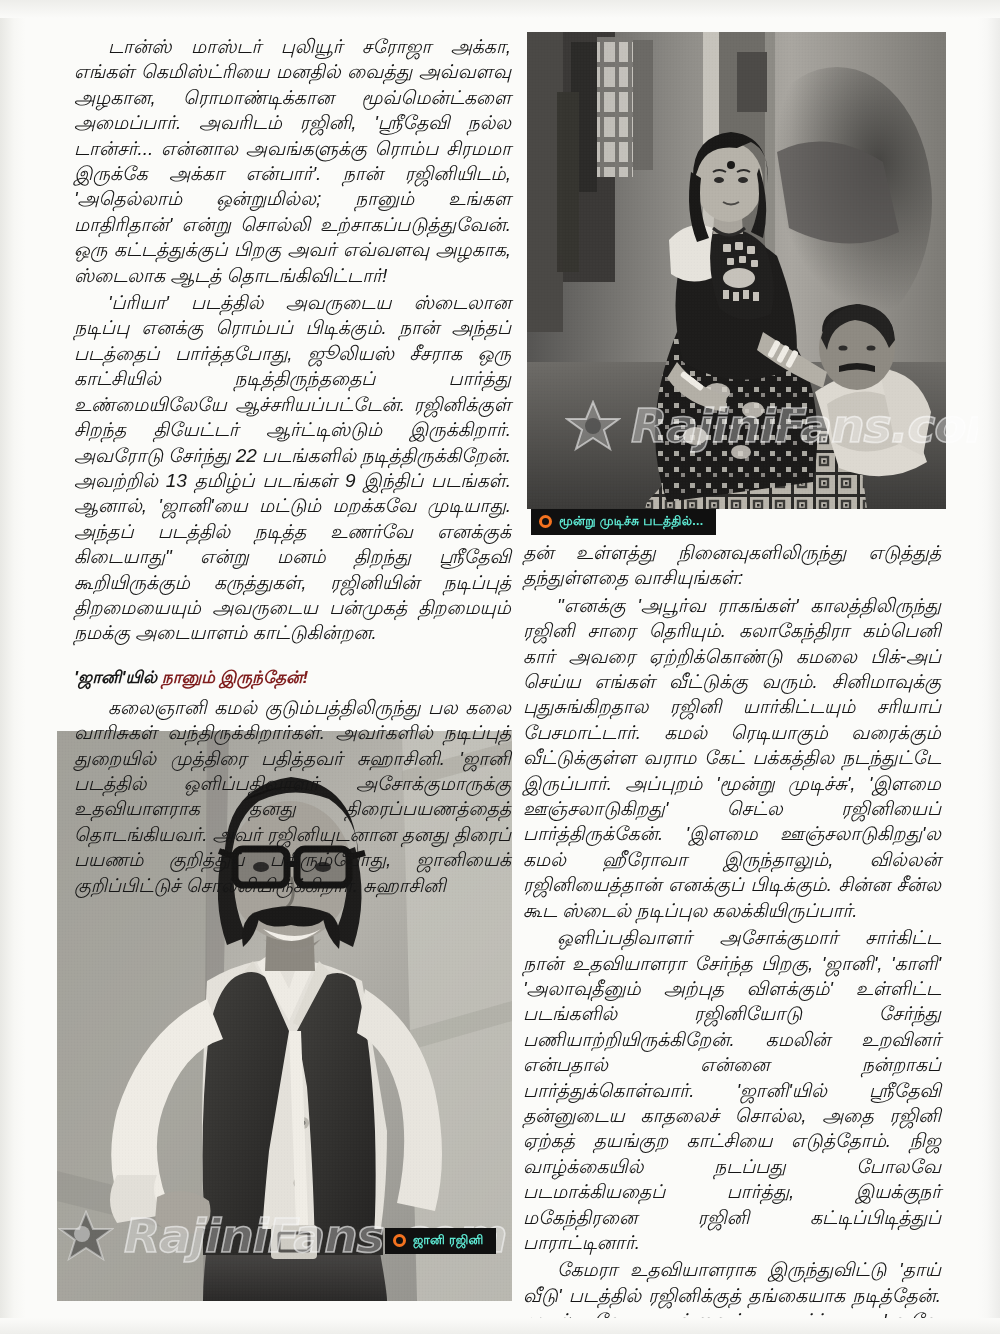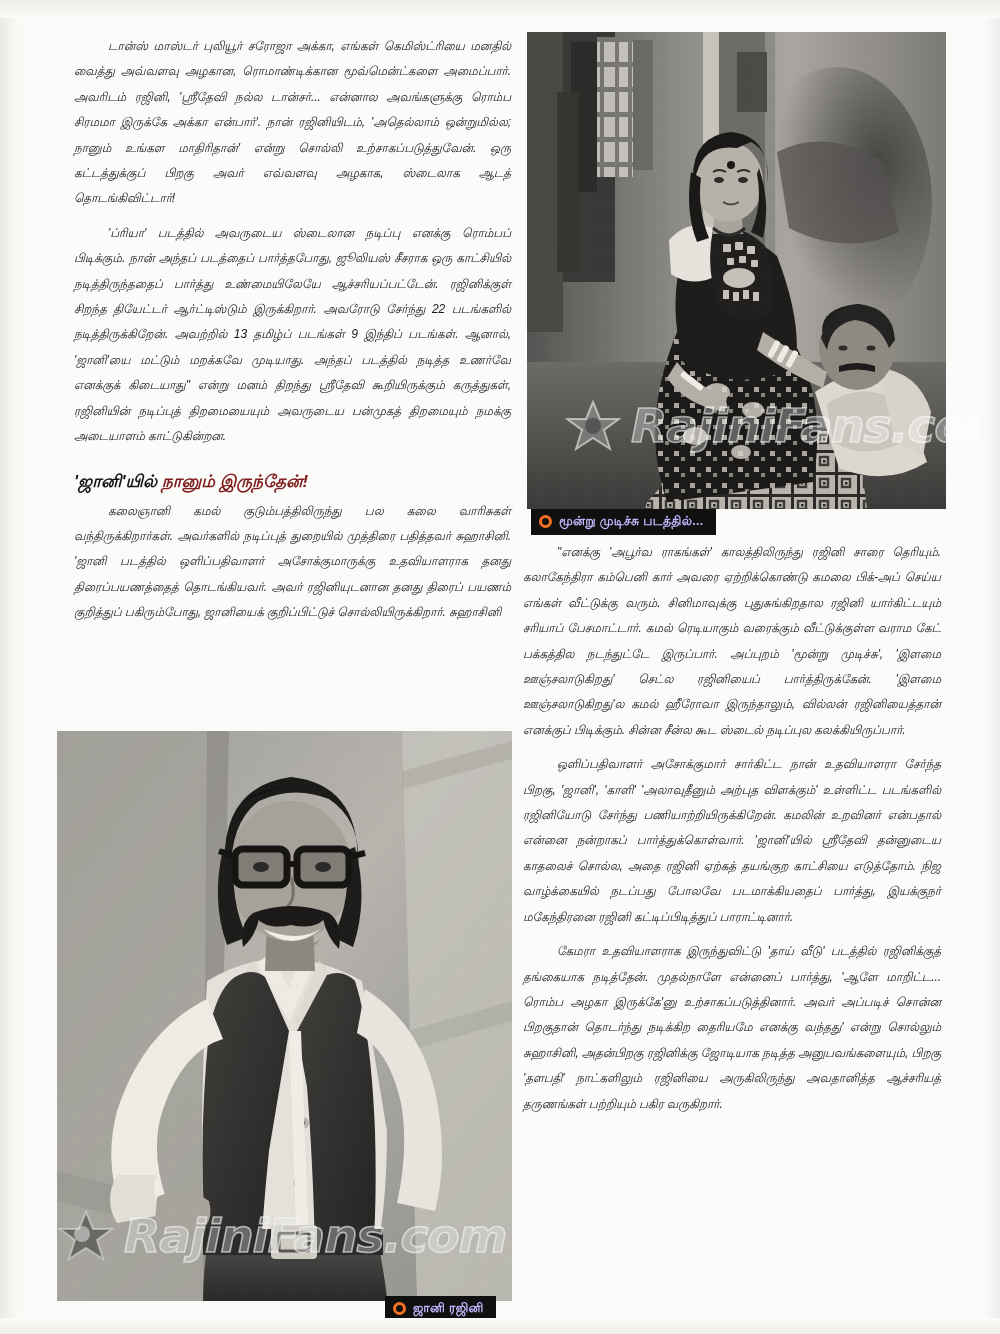--- a/index.html
+++ b/index.html
@@ -46,29 +46,29 @@
   }
   .col-right {
     position: absolute;
     left: 523px;
     top: 540px;
     width: 418px;
   }
   p.body {
     margin: 0 0 0 0;
     font-family: "Liberation Sans", sans-serif;
-    font-size: 12px;
+    font-size: 19px;
     line-height: 25.4px;
     color: #161616;
     text-align: justify;
     text-indent: 34px;
     font-style: italic;
     letter-spacing: -0.1px;
   }
-  p.body + p.body { margin-top: 9px; }
+  p.body + p.body { margin-top: 2px; }
   p.body.noindent { text-indent: 0; }
 
   .subhead {
     margin: 22px 0 6px 0;
     font-size: 17px;
     font-weight: bold;
     font-style: italic;
     letter-spacing: 0px;
   }
   .subhead .k-black { color: #161616; text-align: right; }
@@ -105,29 +105,29 @@
     height: 19px;
   }
   .caption-bar .dot {
     width: 13px; height: 13px;
     border-radius: 50%;
     border: 3px solid #f4721f;
     box-sizing: border-box;
     flex: none;
   }
   .caption-bar .ctext {
-    color: #c4b5fd;
+    color: #5eead4;
     font-size: 12.4px;
     font-weight: bold;
     letter-spacing: 0.3px;
     white-space: nowrap;
     line-height: 1;
   }
   .caption-top { left: 531px; top: 509px; }
-  .caption-bottom { left: 385px; top: 1296px; }
+  .caption-bottom { left: 385px; top: 1228px; }
 
   
   .watermark {
     position: absolute;
     display: flex;
     align-items: center;
     gap: 10px;
     pointer-events: none;
     user-select: none;
   }
@@ -440,20 +440,21 @@
 
     <div class="subhead">
       <span class="k-black">'ஜானி'யில்</span>
       <span class="k-orange">நானும் இருந்தேன்!</span>
     </div>
 
     <p class="body">கலைஞானி கமல் குடும்பத்திலிருந்து பல கலை வாரிசுகள் வந்திருக்கிறார்கள். அவர்களில் நடிப்புத் துறையில் முத்திரை பதித்தவர் சுஹாசினி. 'ஜானி படத்தில் ஒளிப்பதிவாளர் அசோக்குமாருக்கு உதவியாளராக தனது திரைப்பயணத்தைத் தொடங்கியவர். அவர் ரஜினியுடனான தனது திரைப் பயணம் குறித்துப் பகிரும்போது, ஜானியைக் குறிப்பிட்டுச் சொல்லியிருக்கிறார். சுஹாசினி</p>
   </div>
 
   <div class="col-right">
+    <p class="body noindent">தன் உள்ளத்து நினைவுகளிலிருந்து எடுத்துத் தந்துள்ளதை வாசியுங்கள்:</p>
     <p class="body">"எனக்கு 'அபூர்வ ராகங்கள்' காலத்திலிருந்து ரஜினி சாரை தெரியும். கலாகேந்திரா கம்பெனி கார் அவரை ஏற்றிக்கொண்டு கமலை பிக்-அப் செய்ய எங்கள் வீட்டுக்கு வரும். சினிமாவுக்கு புதுசுங்கிறதால ரஜினி யார்கிட்டயும் சரியாப் பேசமாட்டார். கமல் ரெடியாகும் வரைக்கும் வீட்டுக்குள்ள வராம கேட் பக்கத்தில நடந்துட்டே இருப்பார். அப்புறம் 'மூன்று முடிச்சு', 'இளமை ஊஞ்சலாடுகிறது' செட்ல ரஜினியைப் பார்த்திருக்கேன். 'இளமை ஊஞ்சலாடுகிறது'ல கமல் ஹீரோவா இருந்தாலும், வில்லன் ரஜினியைத்தான் எனக்குப் பிடிக்கும். சின்ன சீன்ல கூட ஸ்டைல் நடிப்புல கலக்கியிருப்பார்.</p>
     <p class="body">ஒளிப்பதிவாளர் அசோக்குமார் சார்கிட்ட நான் உதவியாளரா சேர்ந்த பிறகு, 'ஜானி', 'காளி' 'அலாவுதீனும் அற்புத விளக்கும்' உள்ளிட்ட படங்களில் ரஜினியோடு சேர்ந்து பணியாற்றியிருக்கிறேன். கமலின் உறவினர் என்பதால் என்னை நன்றாகப் பார்த்துக்கொள்வார். 'ஜானி'யில் ஸ்ரீதேவி தன்னுடைய காதலைச் சொல்ல, அதை ரஜினி ஏற்கத் தயங்குற காட்சியை எடுத்தோம். நிஜ வாழ்க்கையில் நடப்பது போலவே படமாக்கியதைப் பார்த்து, இயக்குநர் மகேந்திரனை ரஜினி கட்டிப்பிடித்துப் பாராட்டினார்.</p>
     <p class="body">கேமரா உதவியாளராக இருந்துவிட்டு 'தாய் வீடு' படத்தில் ரஜினிக்குத் தங்கையாக நடித்தேன். முதல்நாளே என்னைப் பார்த்து, 'ஆளே மாறிட்ட... ரொம்ப அழகா இருக்கே'னு உற்சாகப்படுத்தினார். அவர் அப்படிச் சொன்ன பிறகுதான் தொடர்ந்து நடிக்கிற தைரியமே எனக்கு வந்தது' என்று சொல்லும் சுஹாசினி, அதன்பிறகு ரஜினிக்கு ஜோடியாக நடித்த அனுபவங்களையும், பிறகு 'தளபதி' நாட்களிலும் ரஜினியை அருகிலிருந்து அவதானித்த ஆச்சரியத் தருணங்கள் பற்றியும் பகிர வருகிறார்.</p>
 
   </div>
 
   <div class="scan-edge-left"></div>
   <div class="scan-edge-right"></div>
   <div class="scan-edge-top"></div>
   <div class="scan-edge-bottom"></div>

